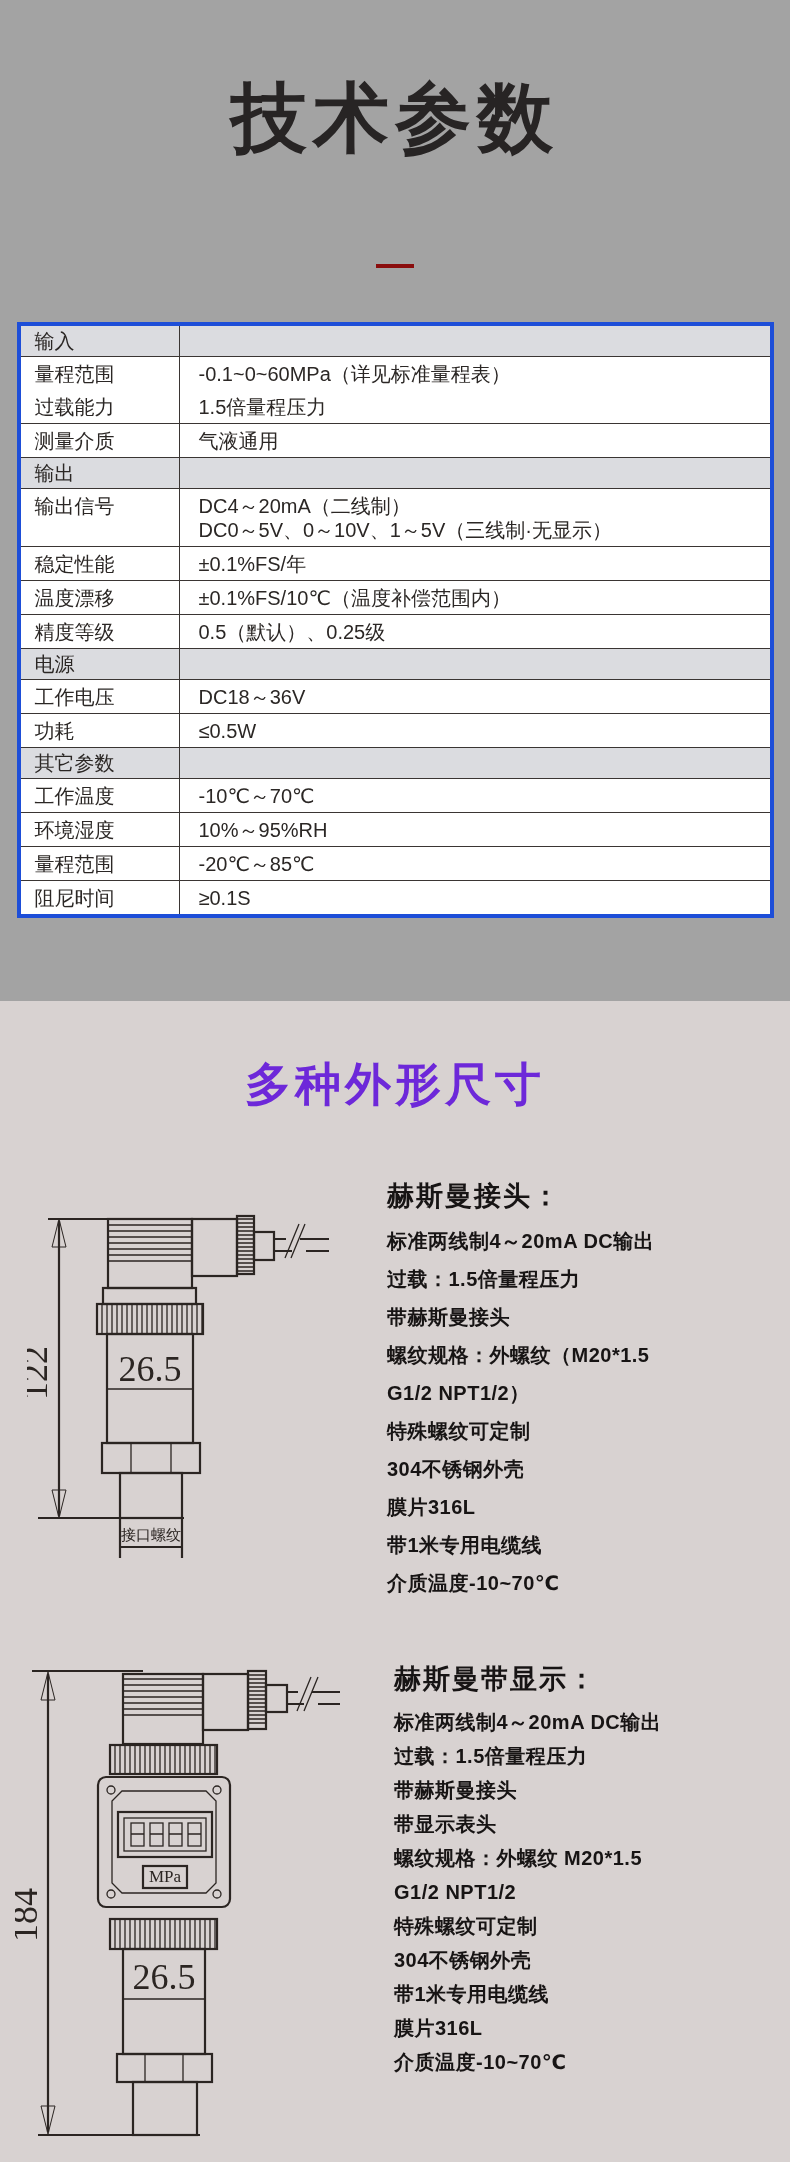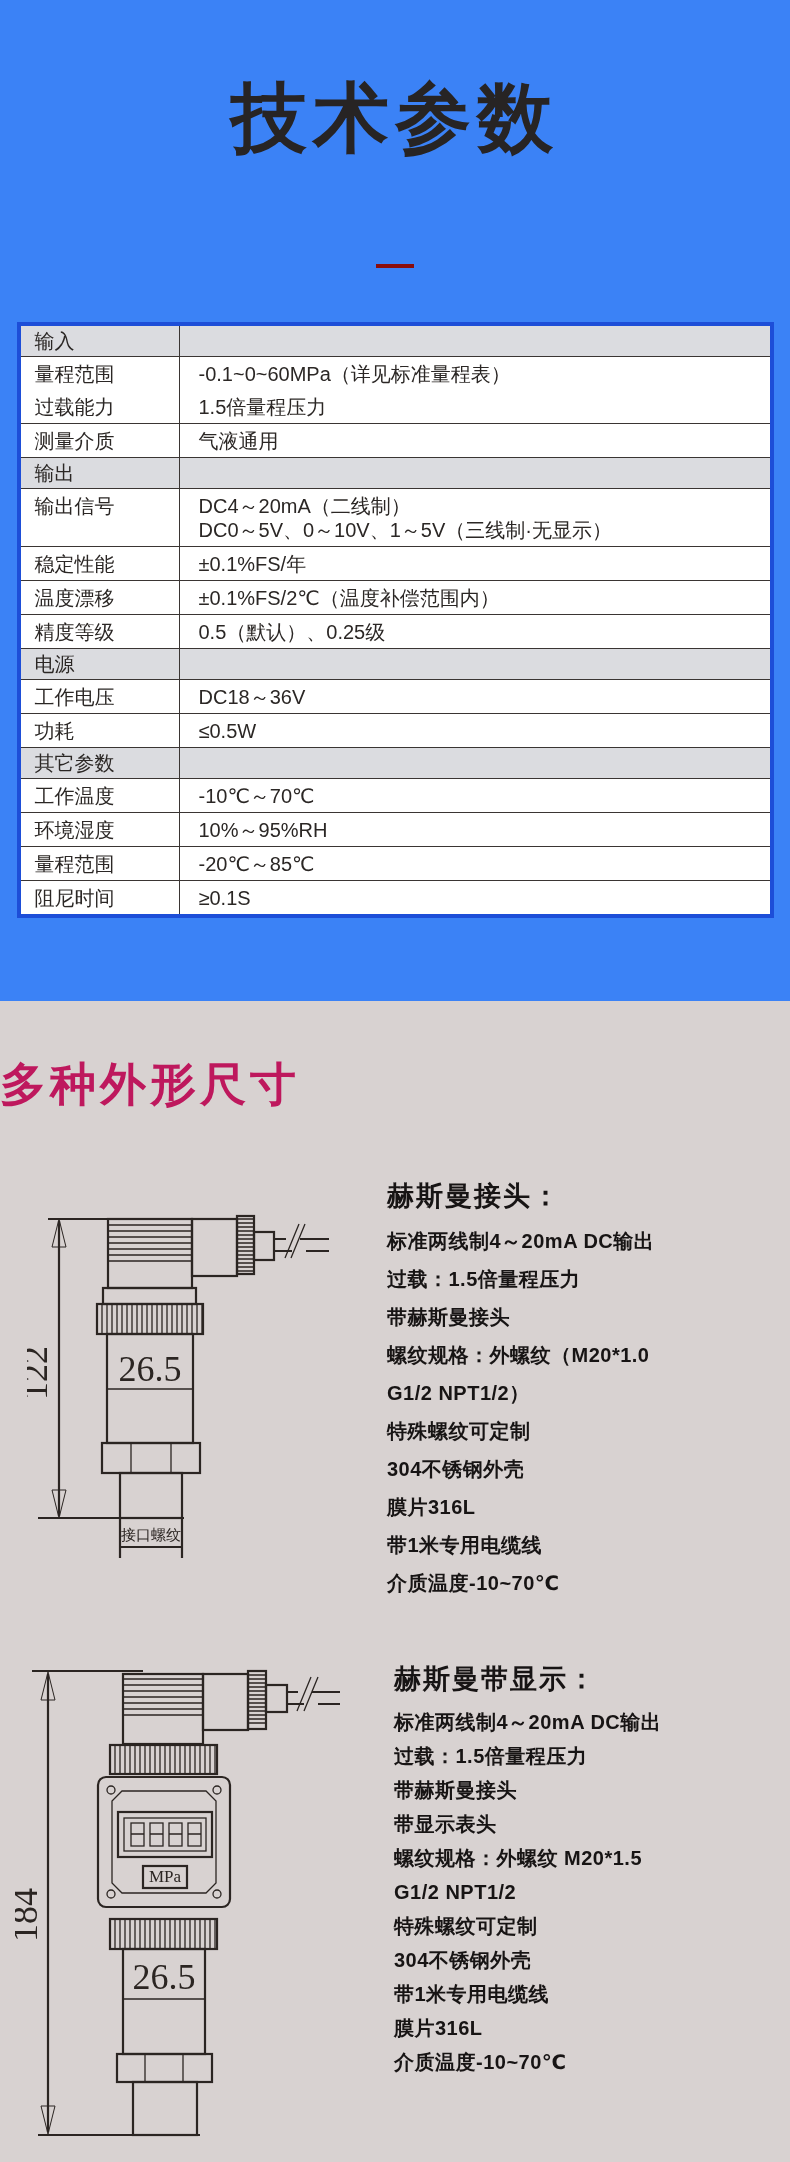--- a/index.html
+++ b/index.html
@@ -1,42 +1,42 @@
 <!DOCTYPE html>
 <html><head>
 <meta charset="utf-8">
 <style>
   html,body{margin:0;padding:0;background:#e8e4e3;}
   #screen{width:790px;height:2162px;overflow:hidden;position:relative;
           font-family:"Liberation Sans","DejaVu Sans",sans-serif;}
 
   
-  .sec1{height:1001px;background:#3b82f6;}
+  .sec1{height:1001px;background:#a3a3a3;}
   .main-title{margin:0;padding-top:74px;text-align:center;
               font-size:76px;line-height:88px;font-weight:900;
               letter-spacing:6px;color:#272424;}
   .divider{width:38px;height:4px;background:#8a0d0d;margin:102px auto 0;}
 
   table.spec{width:757px;margin:54px auto 0;border-collapse:collapse;
              background:#ffffff;border:4px solid #1d4ed8;
              font-size:20px;color:#2b2725;table-layout:fixed;}
   table.spec td{border-top:1.5px solid #3a3533;vertical-align:top;
                 padding:4.5px 6px 4.5px 14px;line-height:24px;
                 white-space:nowrap;overflow:hidden;}
   table.spec td.c1{width:138px;border-right:1.6px solid #3a3533;}
   table.spec td.c2{padding-left:19px;}
   table.spec tr.group td{background:#dbdce0;padding-top:3px;padding-bottom:3px;}
   table.spec tr.no-top td{border-top:none;}
   table.spec tr:first-child td{border-top:none;}
 
   
   .sec2{height:1161px;background:#d8d2d1;position:relative;}
-  .sec2-title{margin:0;padding-top:56px;text-align:left;
+  .sec2-title{margin:0;padding-top:56px;text-align:center;
               font-size:46px;line-height:54px;font-weight:800;
-              letter-spacing:4px;color:#be185d;}
+              letter-spacing:4px;color:#6d28d9;}
   .product-text{position:absolute;width:392px;color:#171414;}
   .product-text h3{margin:0 0 9px 0;font-size:27px;line-height:34px;
                    font-weight:800;letter-spacing:2px;}
   .pt1{left:387px;top:178px;}
   .pt2{left:394px;top:661px;}
   .pline{font-size:20px;font-weight:700;letter-spacing:0.5px;white-space:nowrap;}
   .pt1 .pline{line-height:38px;}
   .pt2 .pline{line-height:34px;}
 
   .diag{position:absolute;}
@@ -94,21 +94,21 @@
           </tr>
           <tr class="">
             <td class="c1">稳定性能</td>
             <td class="c2">
               <div>±0.1%FS/年</div>
             </td>
           </tr>
           <tr class="">
             <td class="c1">温度漂移</td>
             <td class="c2">
-              <div>±0.1%FS/2℃（温度补偿范围内）</div>
+              <div>±0.1%FS/10℃（温度补偿范围内）</div>
             </td>
           </tr>
           <tr class="">
             <td class="c1">精度等级</td>
             <td class="c2">
               <div>0.5（默认）、0.25级</div>
             </td>
           </tr>
           <tr class="group">
             <td class="c1">电源</td>
@@ -196,21 +196,21 @@
         <text class="dimtext" font-size="15" text-anchor="middle" x="124" y="329">接口螺纹</text>
       </g>
     </svg>
 
     <div class="product-text pt1">
       <h3>赫斯曼接头：</h3>
       <div>
           <div class="pline">标准两线制4～20mA DC输出</div>
           <div class="pline">过载：1.5倍量程压力</div>
           <div class="pline">带赫斯曼接头</div>
-          <div class="pline">螺纹规格：外螺纹（M20*1.0</div>
+          <div class="pline">螺纹规格：外螺纹（M20*1.5</div>
           <div class="pline">G1/2 NPT1/2）</div>
           <div class="pline">特殊螺纹可定制</div>
           <div class="pline">304不锈钢外壳</div>
           <div class="pline">膜片316L</div>
           <div class="pline">带1米专用电缆线</div>
           <div class="pline">介质温度-10~70℃</div>
         </div>
     </div>
 
     <svg class="diag d2" width="345" height="478" viewBox="0 0 345 478" xmlns="http://www.w3.org/2000/svg">

